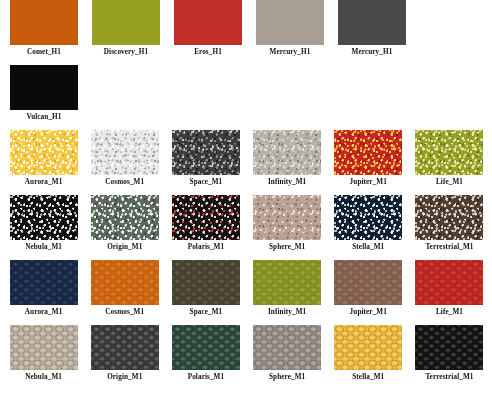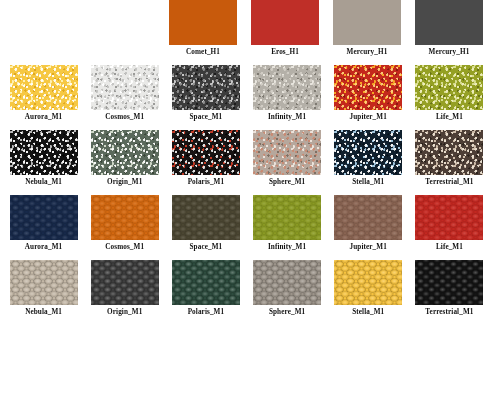--- a/index.html
+++ b/index.html
@@ -18,21 +18,20 @@
     height: 397px;
     background: #ffffff;
     padding: 0;
   }
   .row {
     display: flex;
     flex-direction: row;
     align-items: flex-start;
     height: 65px;
     padding-left: 5px;
-    justify-content: flex-end;
   }
   .cell {
     width: 78px;
     margin-right: 4px;
     display: flex;
     flex-direction: column;
     align-items: center;
   }
   .swatch {
     width: 68px;
@@ -150,34 +149,44 @@
 <body>
 
 <div class="sheet" style="background: rgb(255, 255, 255);">
 
 <div class="row">
       <div class="cell">
         <div class="swatch tex-solid" style="background: rgb(200, 90, 12);"></div>
         <div class="label" style="color: rgb(17, 17, 17);">Comet_H1</div>
       </div>
       <div class="cell">
+        <div class="swatch tex-solid" style="background: rgb(151, 160, 32);"></div>
+        <div class="label" style="color: rgb(17, 17, 17);">Discovery_H1</div>
+      </div>
+      <div class="cell">
         <div class="swatch tex-solid" style="background: rgb(191, 47, 40);"></div>
         <div class="label" style="color: rgb(17, 17, 17);">Eros_H1</div>
       </div>
       <div class="cell">
         <div class="swatch tex-solid" style="background: rgb(168, 158, 147);"></div>
         <div class="label" style="color: rgb(17, 17, 17);">Mercury_H1</div>
       </div>
       <div class="cell">
         <div class="swatch tex-solid" style="background: rgb(74, 74, 74);"></div>
         <div class="label" style="color: rgb(17, 17, 17);">Mercury_H1</div>
       </div>
     </div>
     <div class="row">
       <div class="cell">
+        <div class="swatch tex-solid" style="background: rgb(10, 10, 10);"></div>
+        <div class="label" style="color: rgb(17, 17, 17);">Vulcan_H1</div>
+      </div>
+    </div>
+    <div class="row">
+      <div class="cell">
         <div class="swatch tex-speckle" style="background: rgb(246, 200, 67); --sp1: #fff0b0; --sp2: #e0a81e; --sp3: #ffffff;"></div>
         <div class="label" style="color: rgb(17, 17, 17);">Aurora_M1</div>
       </div>
       <div class="cell">
         <div class="swatch tex-speckle" style="background: rgb(233, 233, 231); --sp1: #ffffff; --sp2: #9a9a98; --sp3: #c4c4c2;"></div>
         <div class="label" style="color: rgb(17, 17, 17);">Cosmos_M1</div>
       </div>
       <div class="cell">
         <div class="swatch tex-speckle" style="background: rgb(60, 60, 60); --sp1: #c8c8c8; --sp2: #1c1c1c; --sp3: #8e8e8e;"></div>
         <div class="label" style="color: rgb(17, 17, 17);">Space_M1</div>

